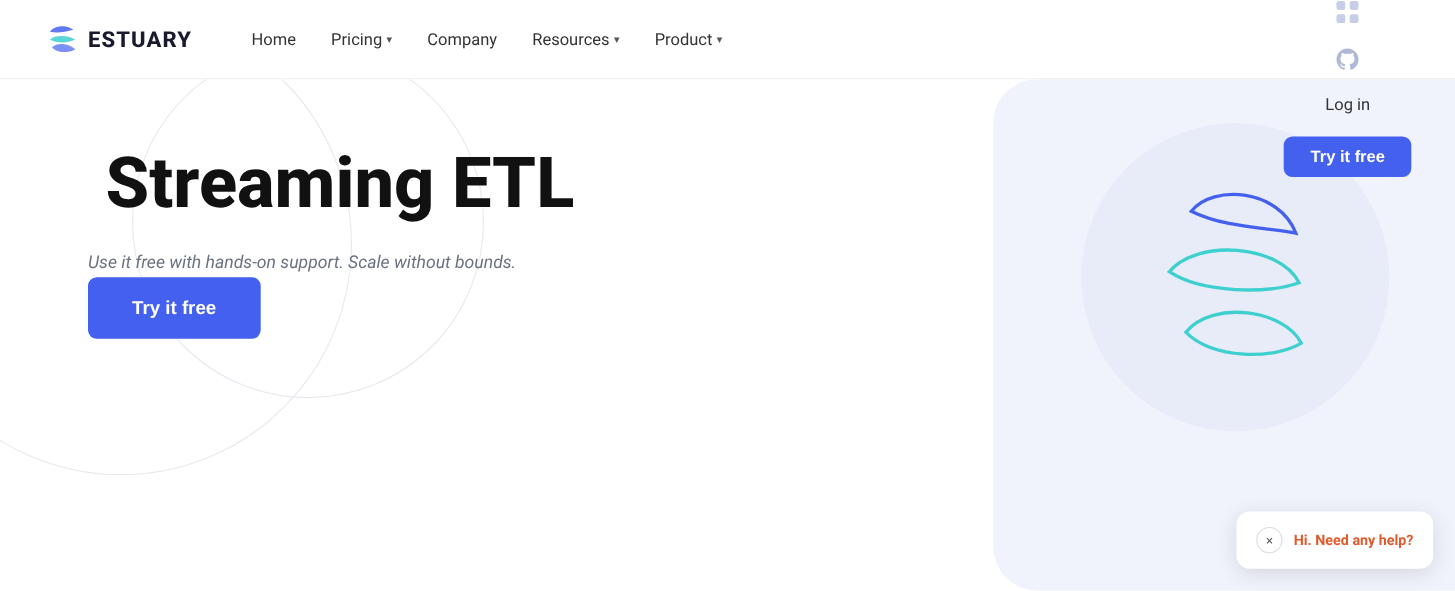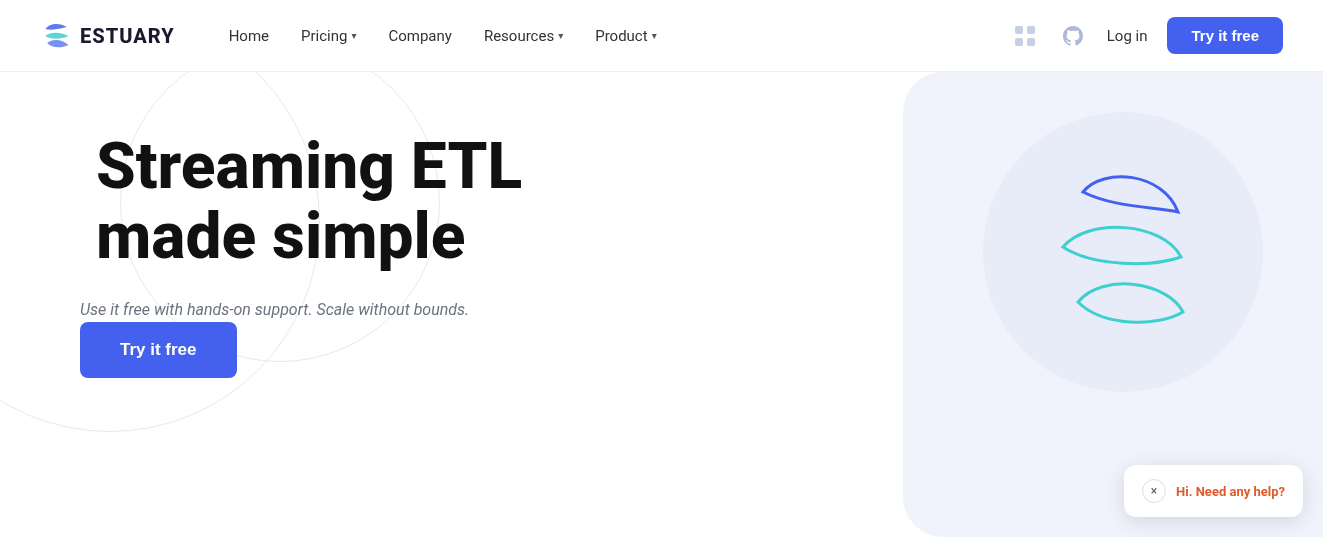--- a/index.html
+++ b/index.html
@@ -70,20 +70,21 @@
 
     .chevron {
       font-size: 10px;
       color: #555;
     }
 
     .nav-right {
       display: flex;
       align-items: center;
       gap: 20px;
+      flex-direction: column;
     }
 
     .nav-icon {
       width: 28px;
       height: 28px;
       color: #aaa;
       cursor: pointer;
       display: flex;
       align-items: center;
       justify-content: center;
@@ -310,21 +311,20 @@
 
       <path d="M40 95 C65 65, 140 70, 158 105 C130 115, 70 115, 40 95Z" fill="none" stroke="#3ecfcf" stroke-width="3" stroke-linecap="round"></path>
 
       <path d="M55 150 C80 120, 145 130, 160 160 C135 175, 80 175, 55 150Z" fill="none" stroke="#3ecfcf" stroke-width="3" stroke-linecap="round"></path>
     </svg>
   </div>
 
   <div class="hero-content">
     <h1 class="hero-heading">
       <span>Streaming ETL</span><br>
-      <span>made simple</span>
     </h1>
     <p class="hero-subtext">Use it free with hands-on support. Scale without bounds.</p>
     <button class="hero-cta-btn">
       <span>Try it free</span>
     </button>
   </div>
 </section>
 
 <div class="chat-bubble">
   <div class="chat-close">

